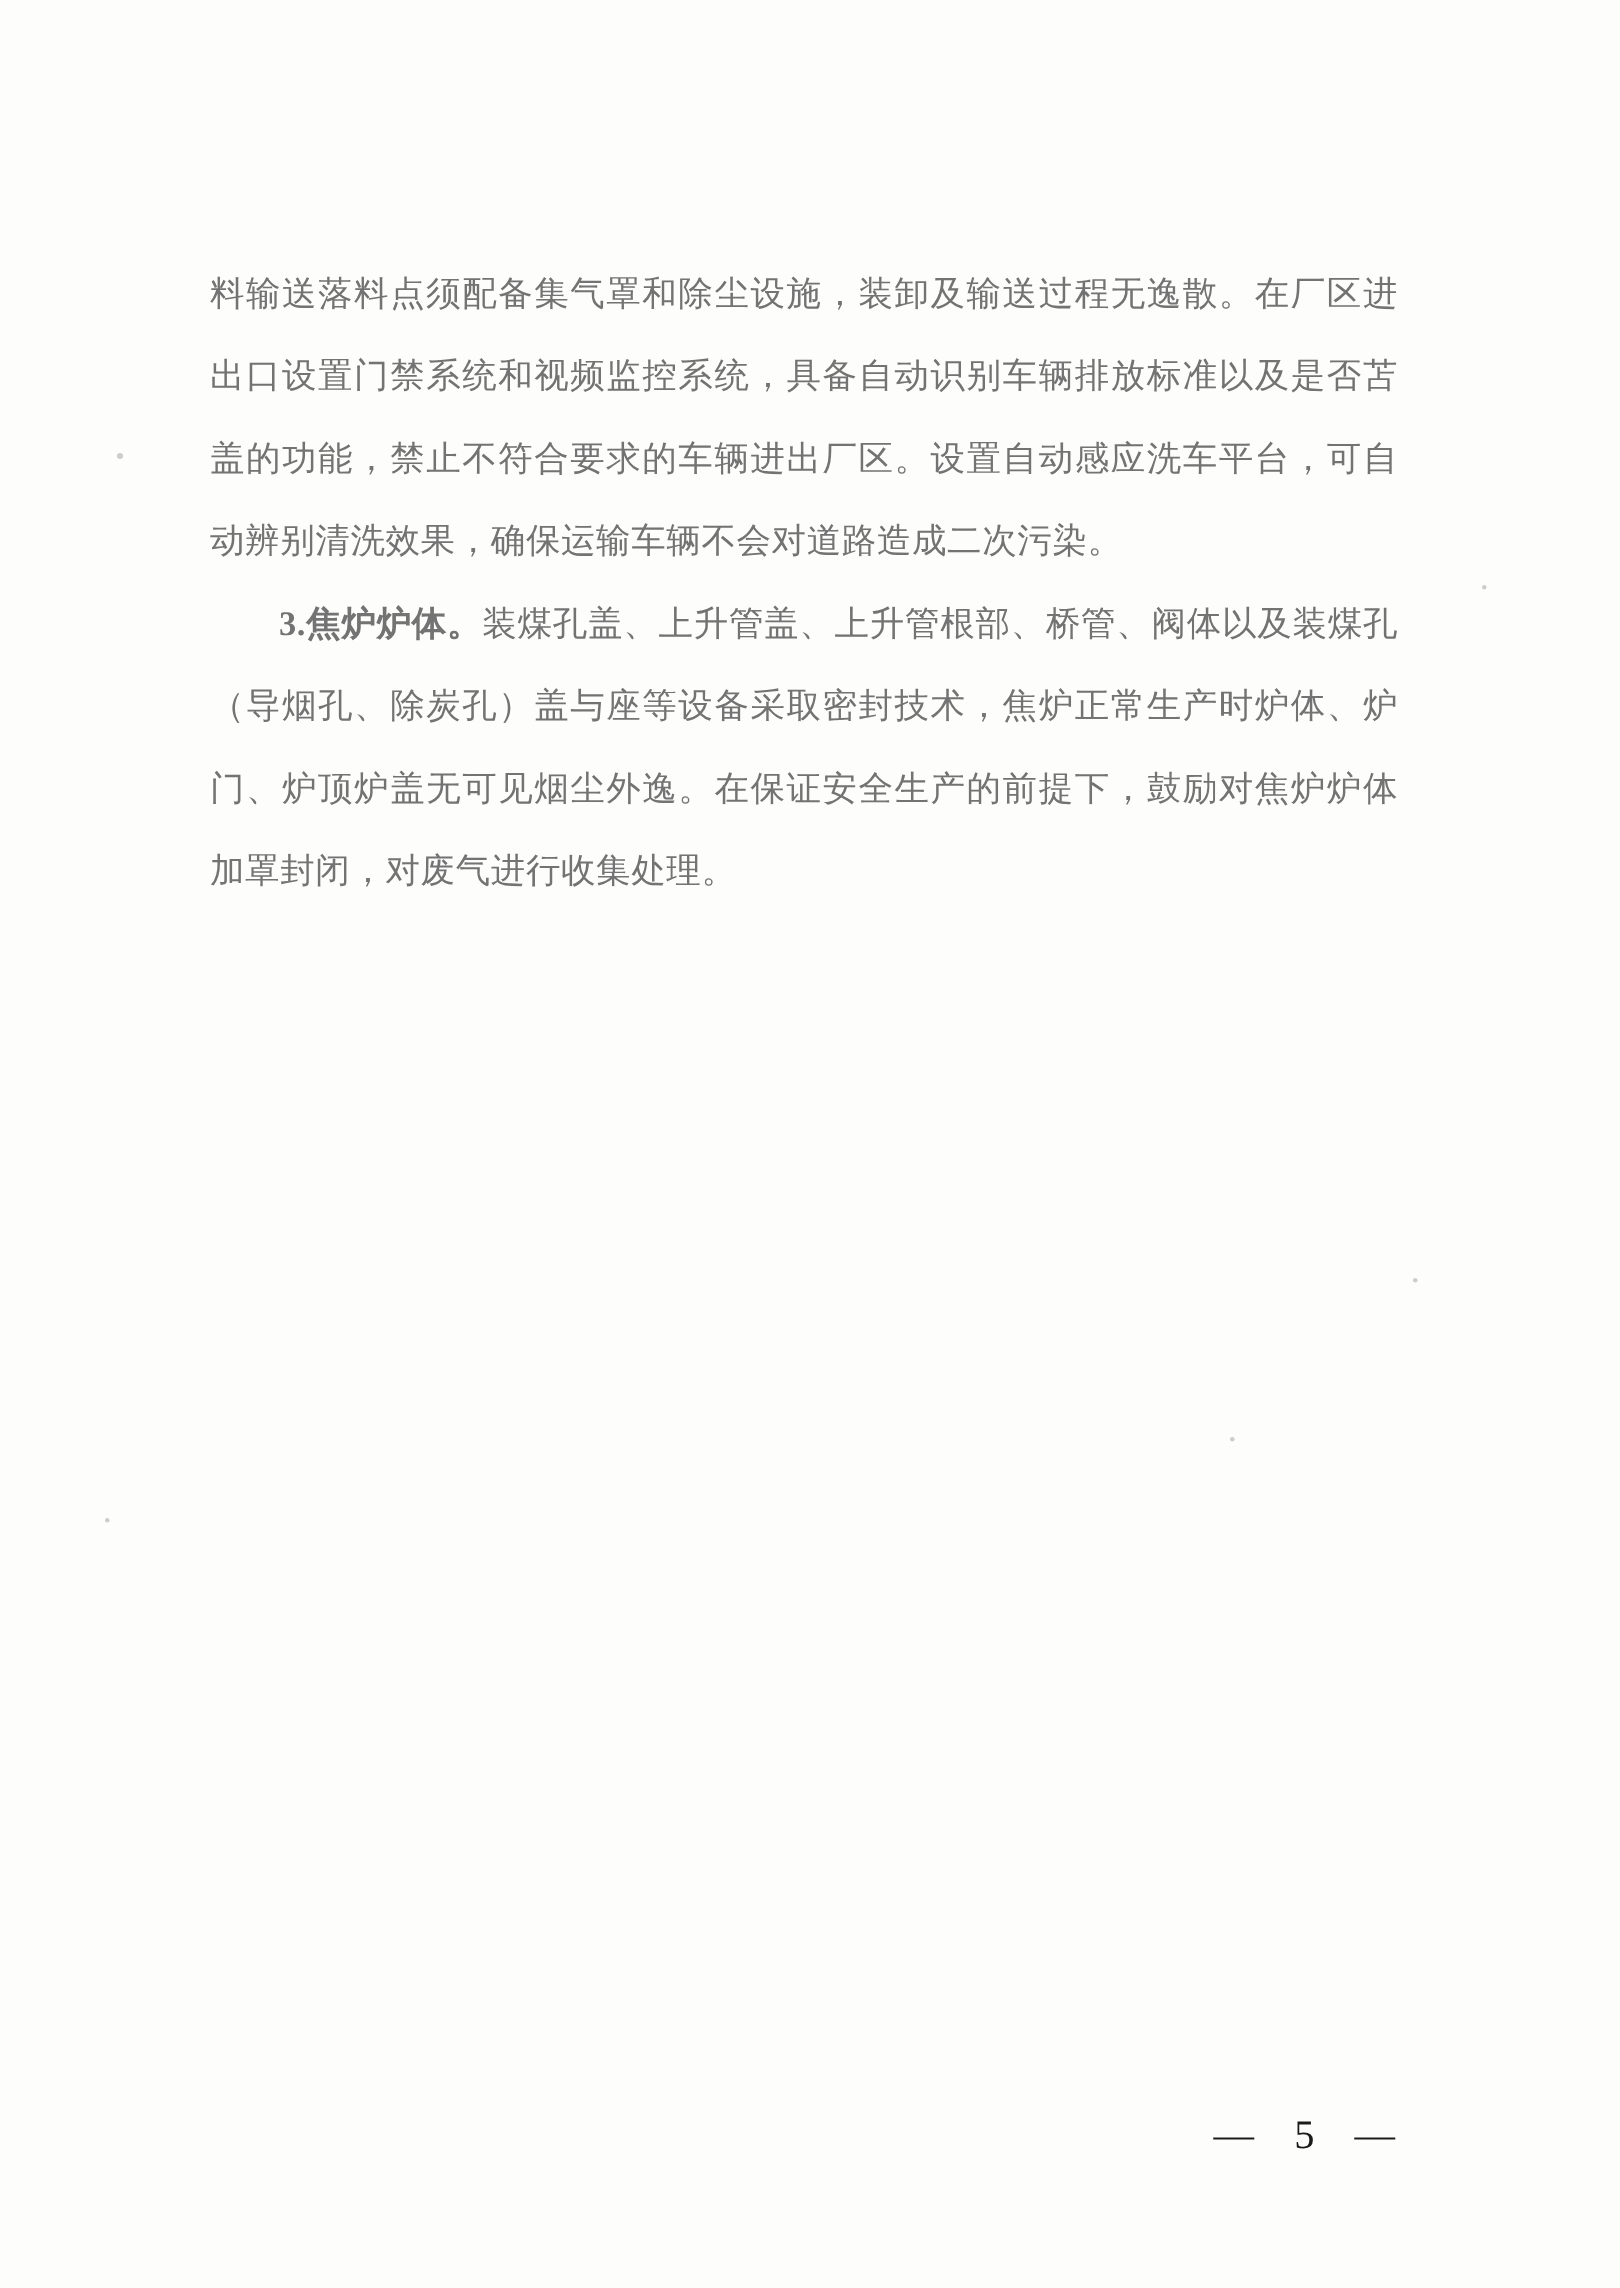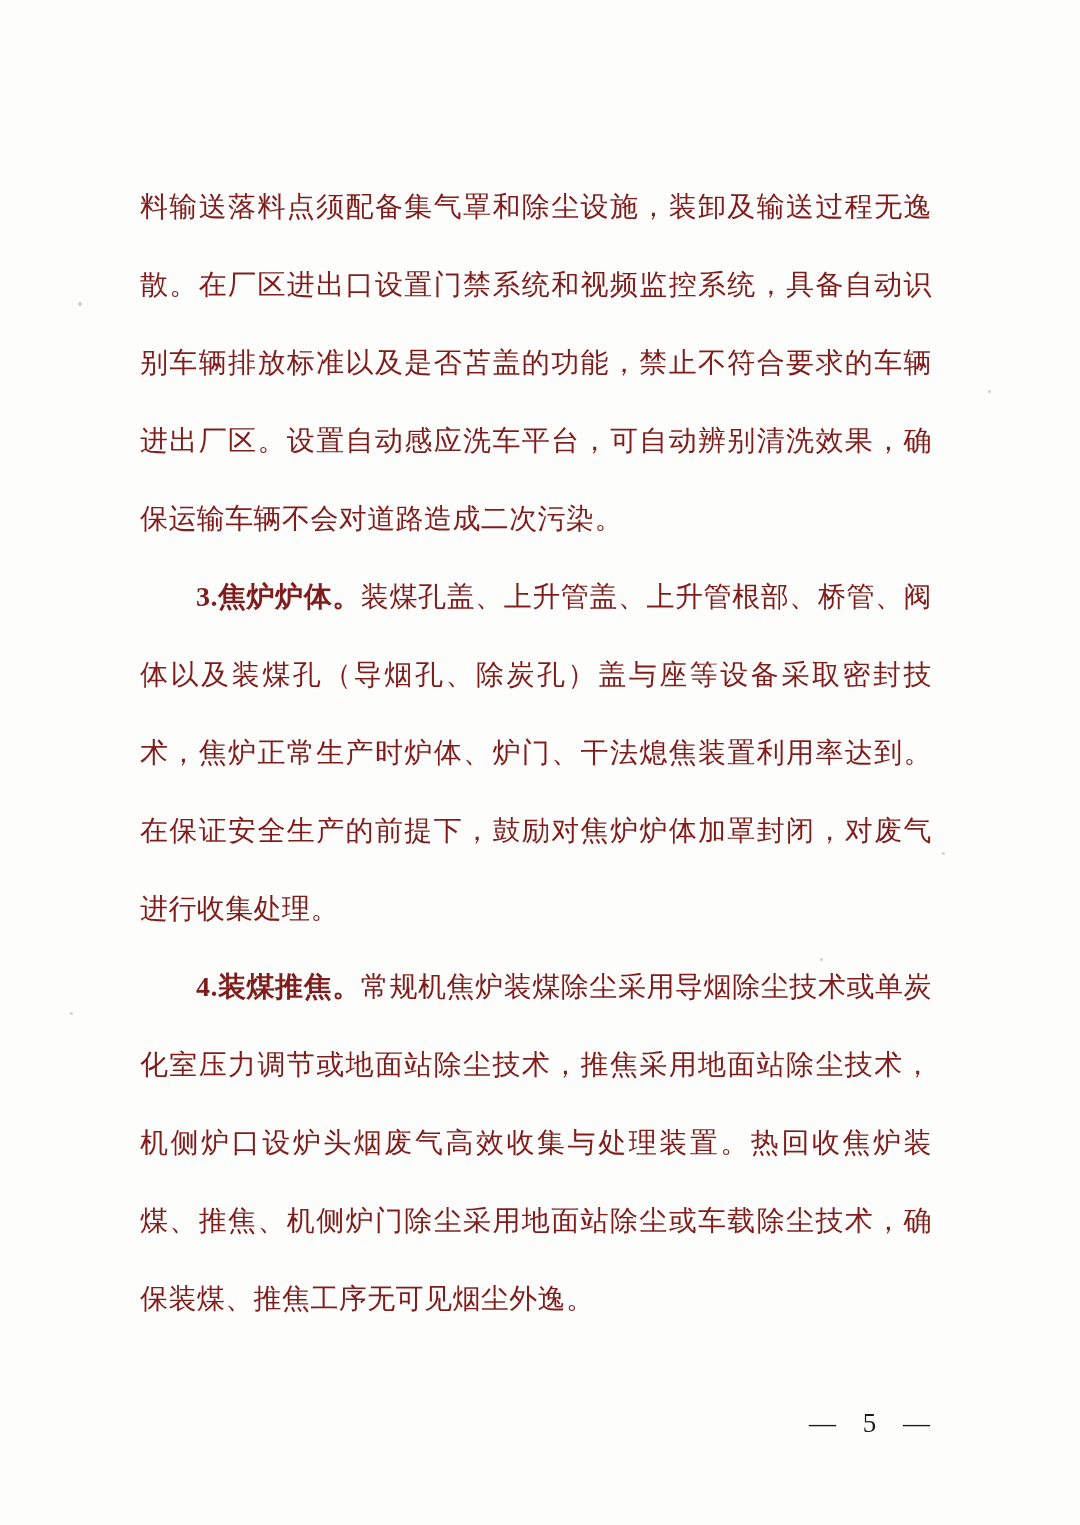--- a/index.html
+++ b/index.html
@@ -16,25 +16,25 @@
     color: #151515;
     overflow: hidden;
   }
   .content {
     position: absolute;
     left: 140px;
     top: 168px;
     width: 792px;
   }
   .para {
-    font-size: 28px;
-    line-height: 78px;
+    font-size: 23px;
+    line-height: 55px;
     text-align: justify;
     letter-spacing: 0.4px;
-    color: #7f1d1d;
+    color: #737373;
   }
   .para.indent {
     text-indent: 2em;
   }
   .lead {
     font-weight: 700;
   }
   .footer {
     position: absolute;
     right: 148px;
@@ -67,23 +67,22 @@
   <span class="speck"></span>
   <span class="speck"></span>
   <span class="speck"></span>
   <span class="speck"></span>
   <span class="speck"></span>
 
   <div class="content">
 
     <p class="para"><span class="lead"></span><span>料输送落料点须配备集气罩和除尘设施，装卸及输送过程无逸散。在厂区进出口设置门禁系统和视频监控系统，具备自动识别车辆排放标准以及是否苫盖的功能，禁止不符合要求的车辆进出厂区。设置自动感应洗车平台，可自动辨别清洗效果，确保运输车辆不会对道路造成二次污染。</span></p>
 
-    <p class="para indent"><span class="lead">3.焦炉炉体。</span><span>装煤孔盖、上升管盖、上升管根部、桥管、阀体以及装煤孔（导烟孔、除炭孔）盖与座等设备采取密封技术，焦炉正常生产时炉体、炉门、干法熄焦装置利用率达到。在保证安全生产的前提下，鼓励对焦炉炉体加罩封闭，对废气进行收集处理。</span></p>
+    <p class="para indent"><span class="lead">3.焦炉炉体。</span><span>装煤孔盖、上升管盖、上升管根部、桥管、阀体以及装煤孔（导烟孔、除炭孔）盖与座等设备采取密封技术，焦炉正常生产时炉体、炉门、炉顶炉盖无可见烟尘外逸。在保证安全生产的前提下，鼓励对焦炉炉体加罩封闭，对废气进行收集处理。</span></p>
 
-    <p class="para indent"><span class="lead">4.装煤推焦。</span><span>常规机焦炉装煤除尘采用导烟除尘技术或单炭化室压力调节或地面站除尘技术，推焦采用地面站除尘技术，机侧炉口设炉头烟废气高效收集与处理装置。热回收焦炉装煤、推焦、机侧炉门除尘采用地面站除尘或车载除尘技术，确保装煤、推焦工序无可见烟尘外逸。</span></p>
 
 
   </div>
 
   <div class="footer">
     <span>— 5 —</span>
   </div>
 
 </div>
 

